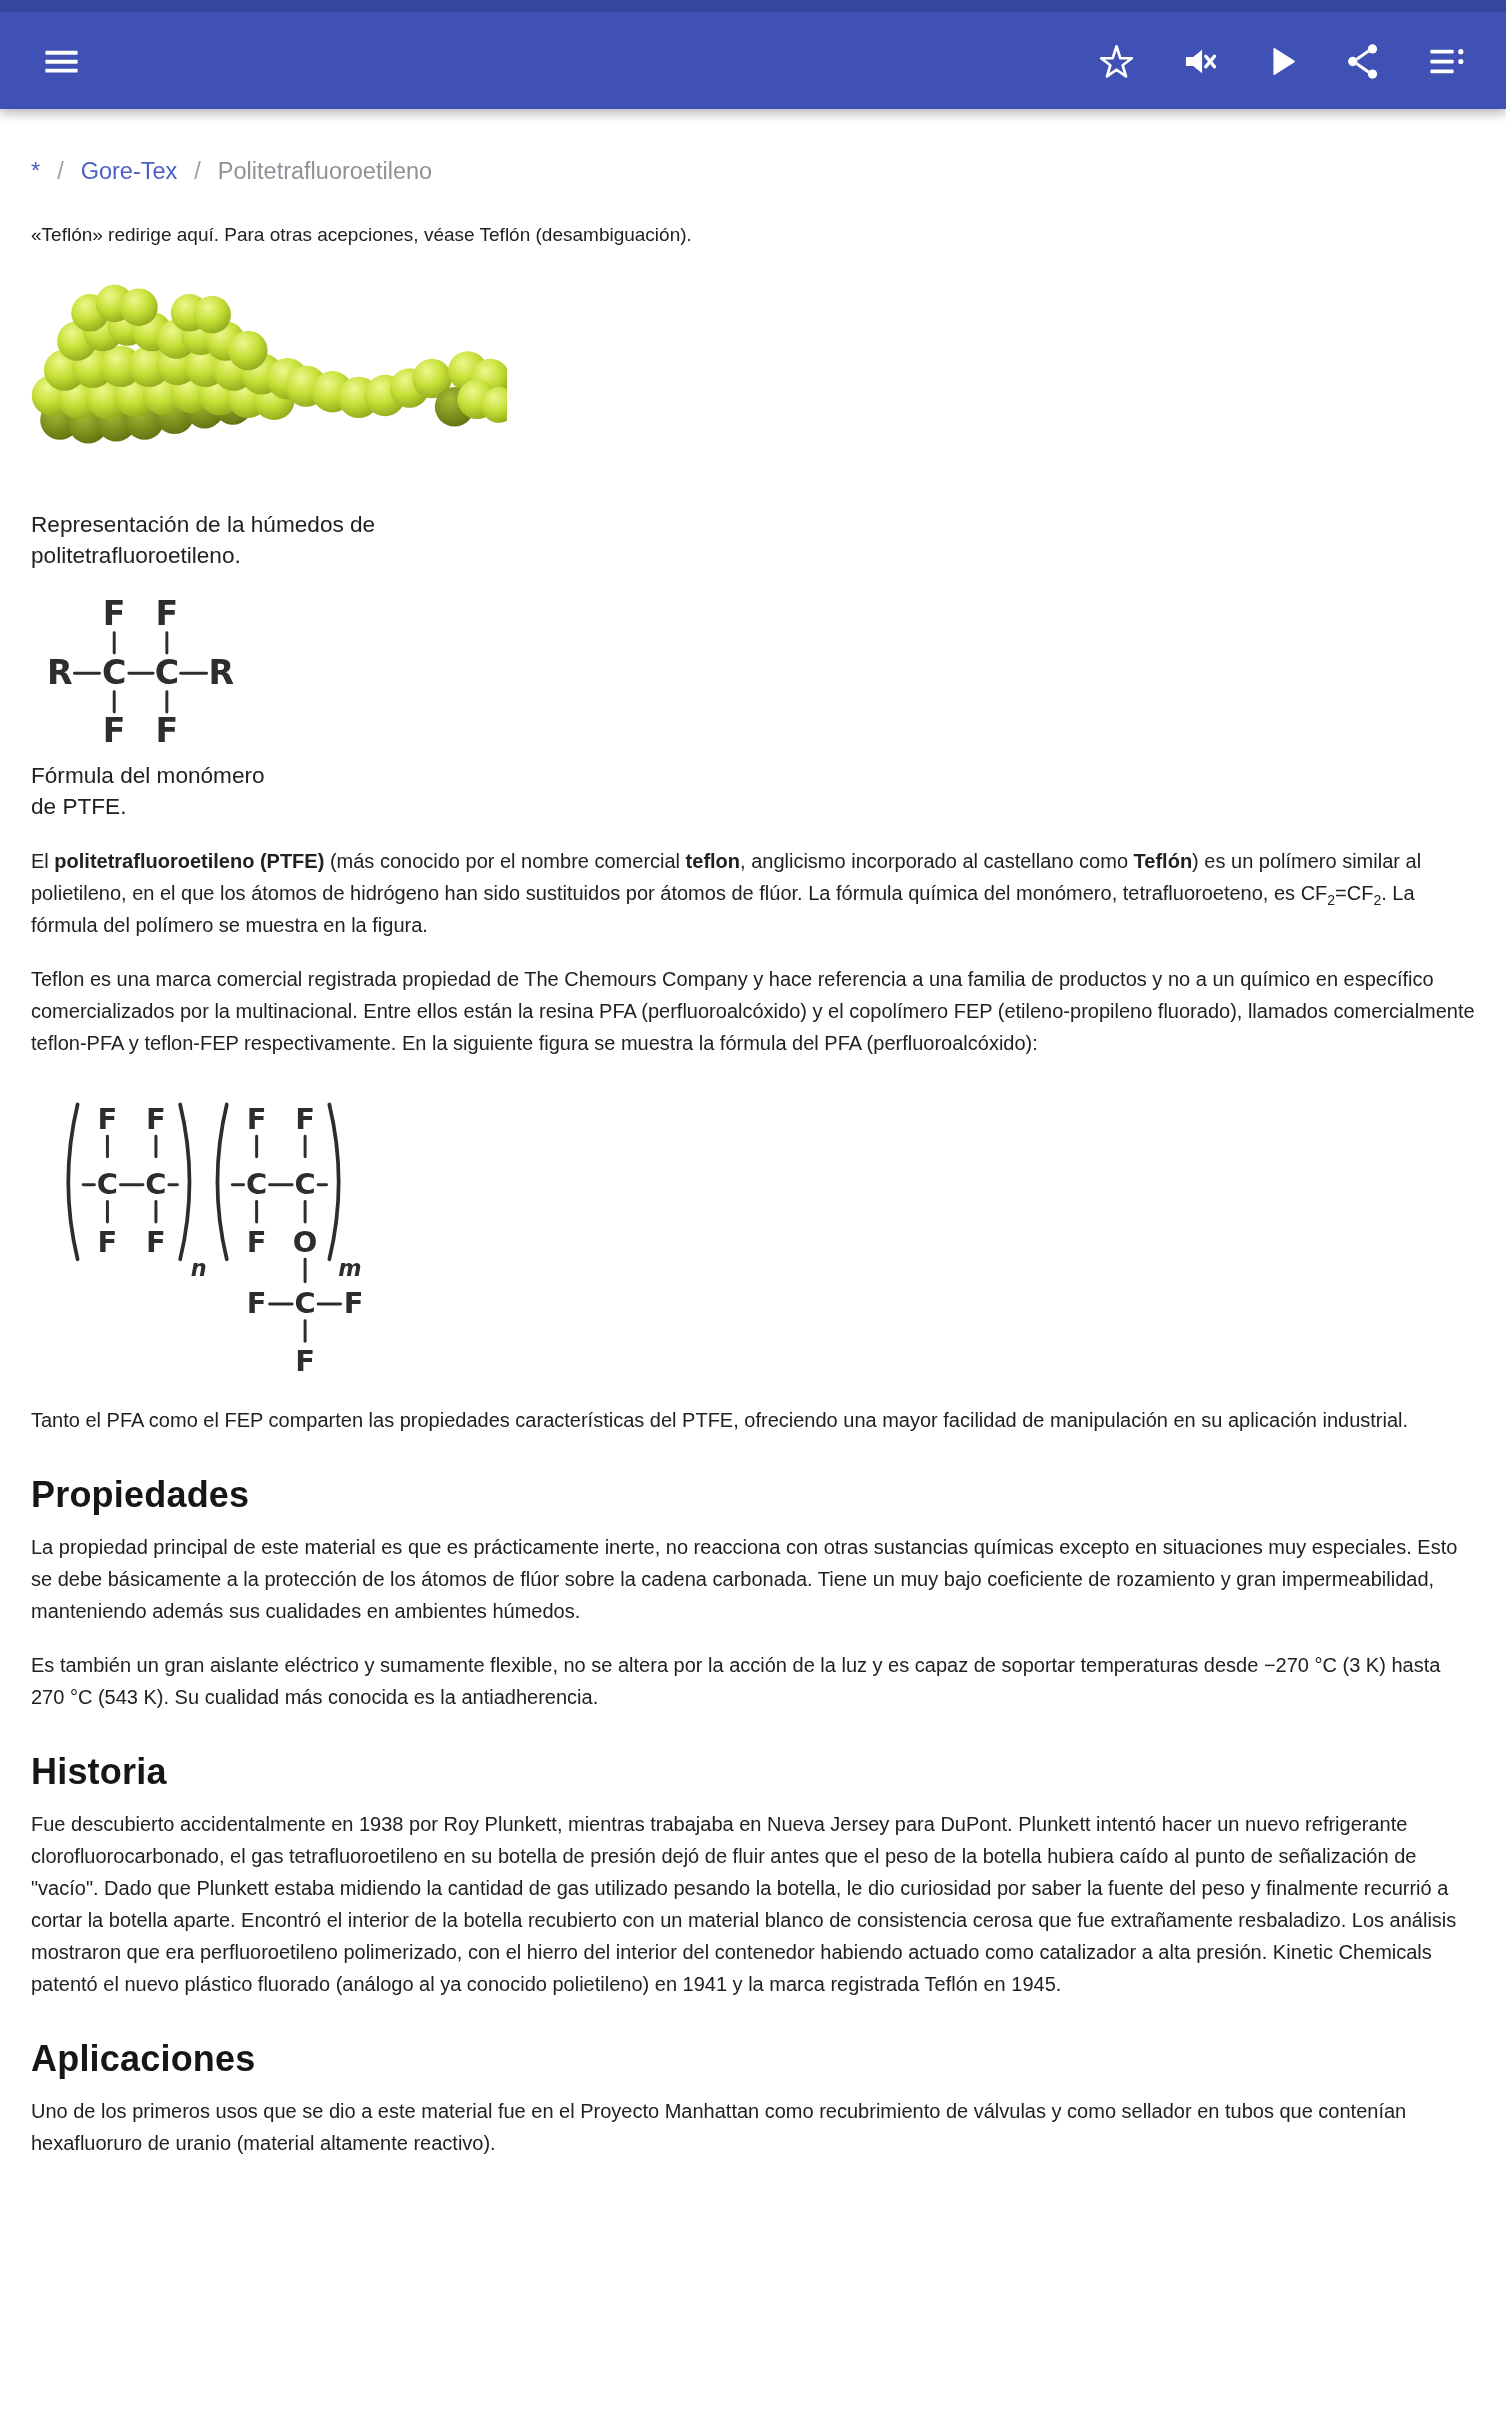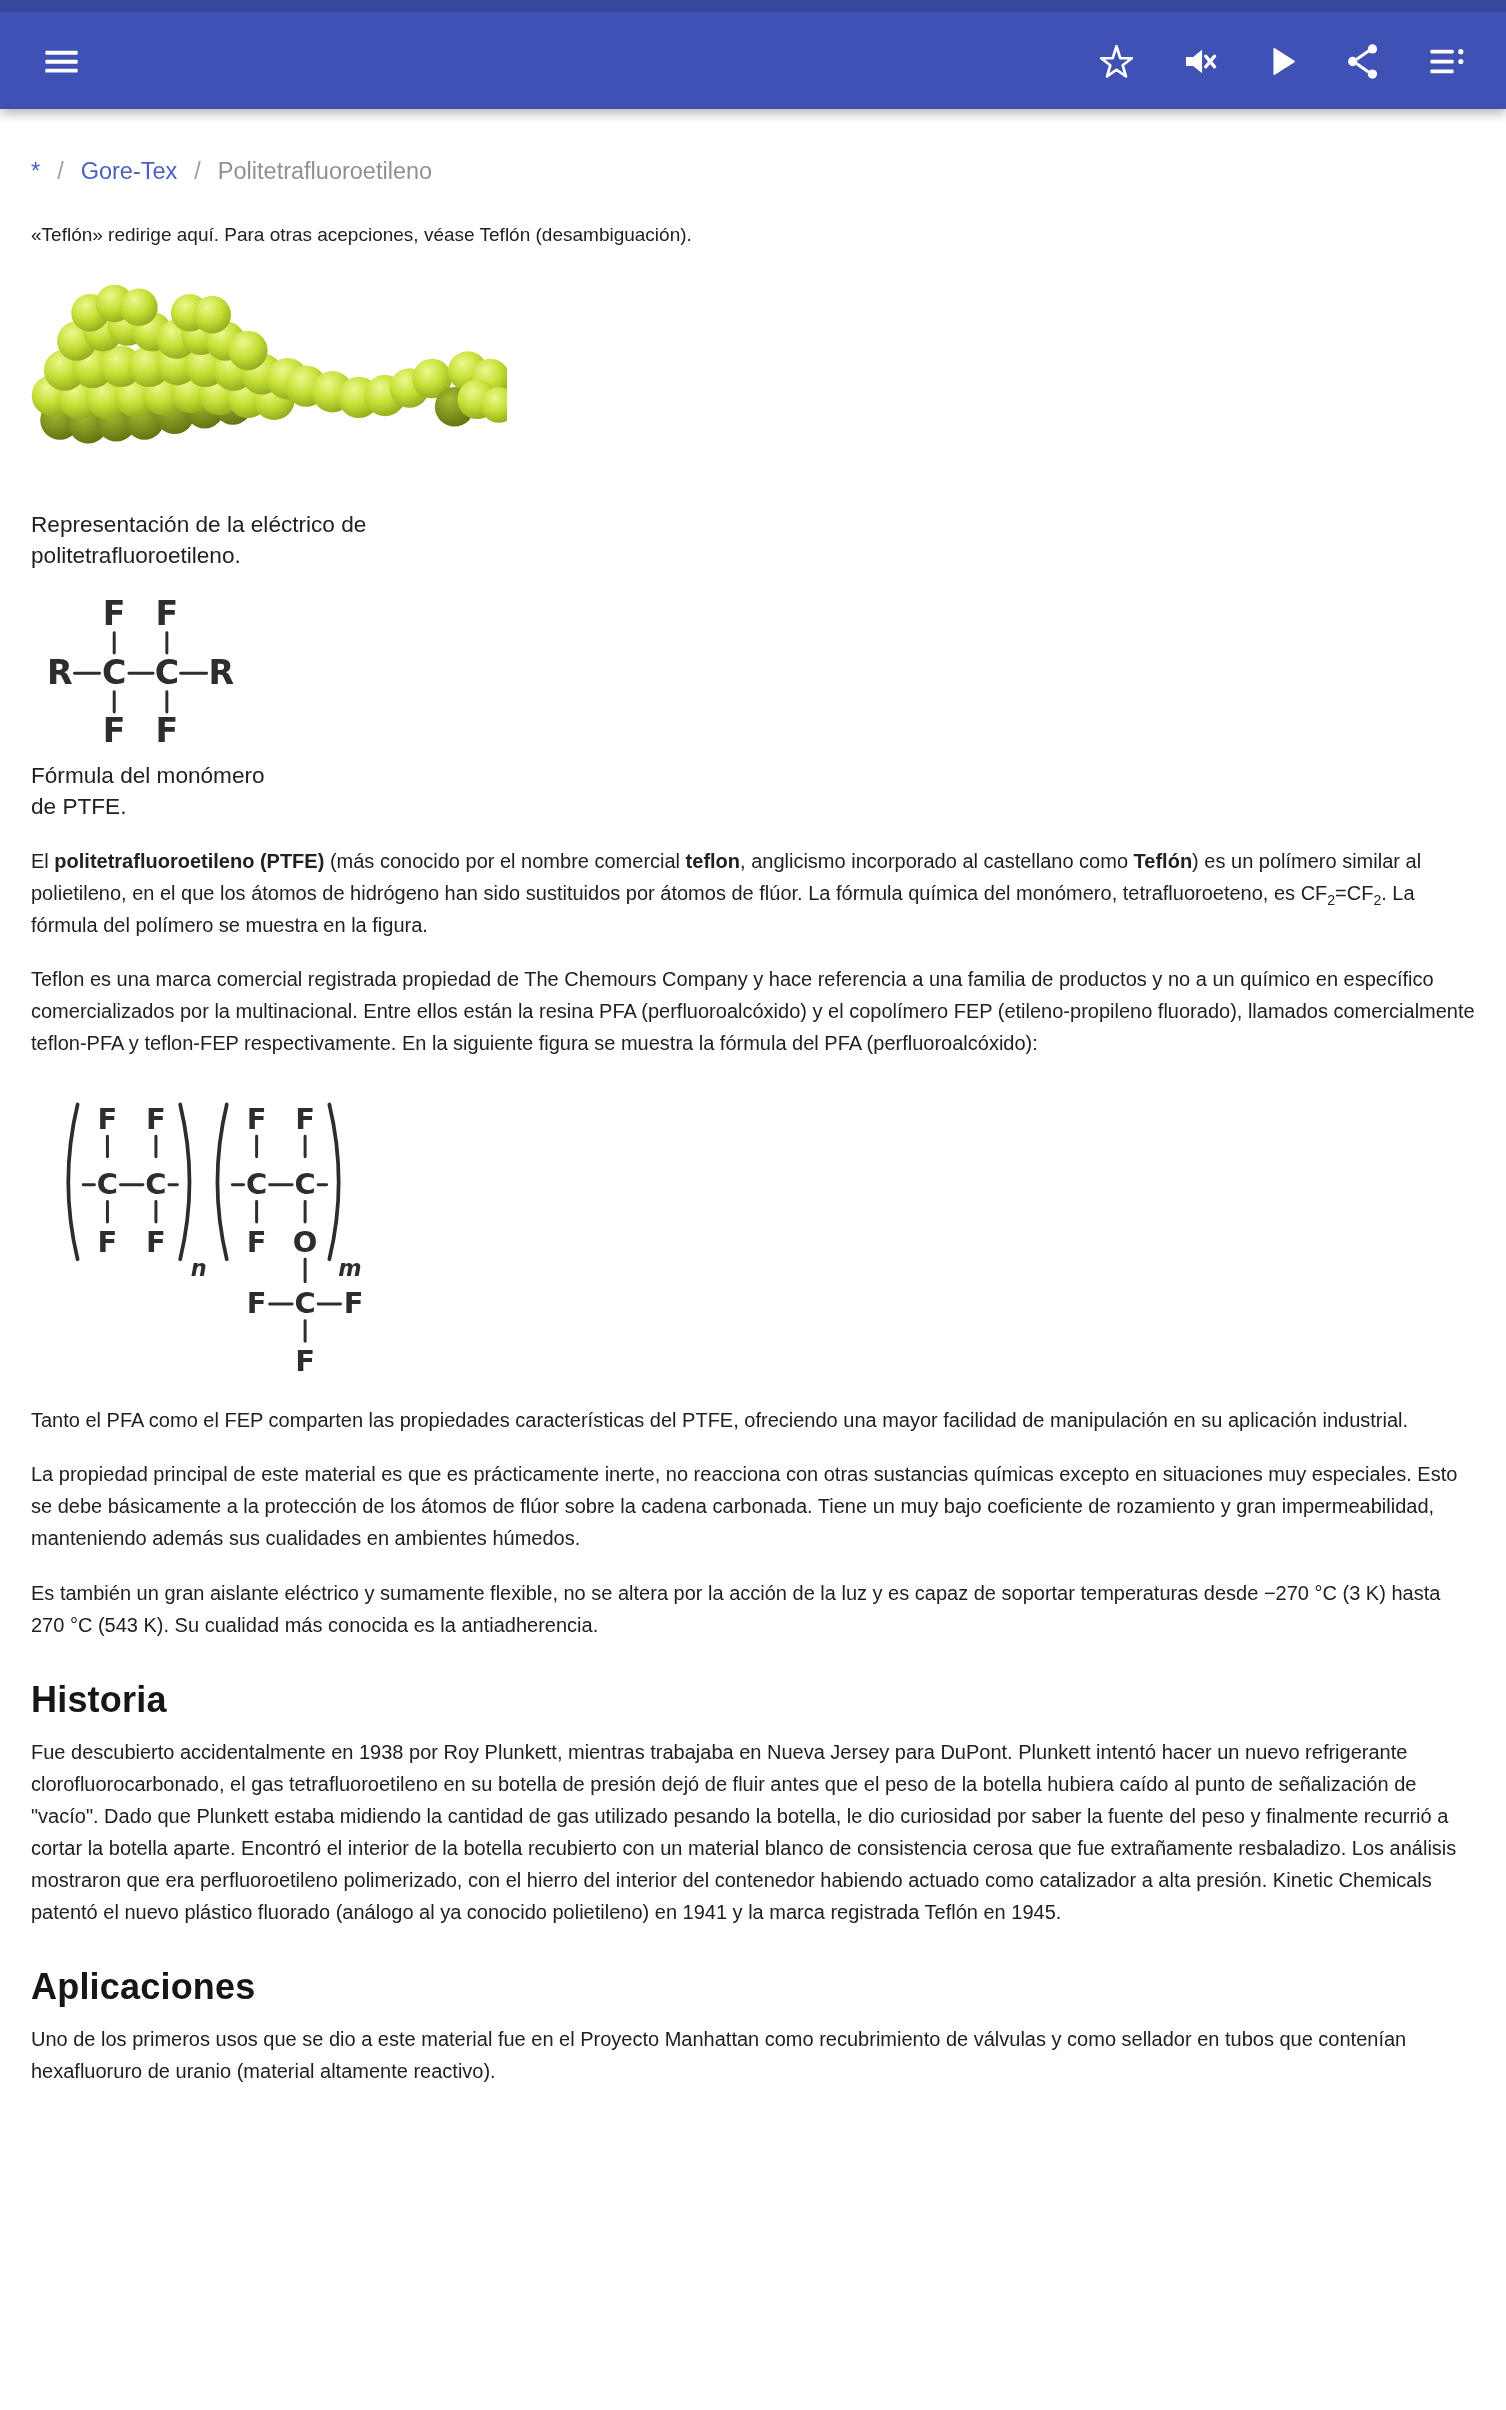--- a/index.html
+++ b/index.html
@@ -220,21 +220,21 @@
           <circle cx="402" cy="116" r="21" fill="url(#gSph)"></circle>
           <circle cx="426" cy="106" r="21" fill="url(#gSph)"></circle>
           <circle cx="450" cy="136" r="21" fill="url(#gSphD)"></circle>
           <circle cx="464" cy="98" r="21" fill="url(#gSph)"></circle>
           <circle cx="488" cy="106" r="21" fill="url(#gSph)"></circle>
           <circle cx="474" cy="128" r="21" fill="url(#gSph)"></circle>
           <circle cx="497" cy="134" r="19" fill="url(#gSph)"></circle>
         </g>
     </svg>
   </figure>
-  <figcaption class="caption cap-molecule">Representación de la eléctrico de politetrafluoroetileno.</figcaption>
+  <figcaption class="caption cap-molecule">Representación de la húmedos de politetrafluoroetileno.</figcaption>
 
   <figure class="fig-monomer">
     <svg viewBox="0 0 210 170" width="194" height="157">
       <g class="bond">
         <line x1="76" y1="44" x2="76" y2="66"></line>
         <line x1="133" y1="44" x2="133" y2="66"></line>
         <line x1="33" y1="88" x2="60" y2="88"></line>
         <line x1="92" y1="88" x2="118" y2="88"></line>
         <line x1="148" y1="88" x2="176" y2="88"></line>
         <line x1="76" y1="108" x2="76" y2="130"></line>
@@ -307,20 +307,21 @@
         <text class="fx fx31" x="228" y="246">F</text>
         <text class="fx fx31" x="280" y="246">C</text>
         <text class="fx fx31" x="332" y="246">F</text>
         <text class="fx fx31" x="280" y="308">F</text>
       </g>
     </svg>
   </figure>
 
   <p class="para tight">Tanto el PFA como el FEP comparten las propiedades características del PTFE, ofreciendo una mayor facilidad de manipulación en su aplicación industrial.</p>
 
+  <h2>Propiedades</h2>
   <p class="para">La propiedad principal de este material es que es prácticamente inerte, no reacciona con otras sustancias químicas excepto en situaciones muy especiales. Esto se debe básicamente a la protección de los átomos de flúor sobre la cadena carbonada. Tiene un muy bajo coeficiente de rozamiento y gran impermeabilidad, manteniendo además sus cualidades en ambientes húmedos.</p>
   <p class="para">Es también un gran aislante eléctrico y sumamente flexible, no se altera por la acción de la luz y es capaz de soportar temperaturas desde −270 °C (3 K) hasta 270 °C (543 K). Su cualidad más conocida es la antiadherencia.</p>
 
   <h2>Historia</h2>
   <p class="para">Fue descubierto accidentalmente en 1938 por Roy Plunkett, mientras trabajaba en Nueva Jersey para DuPont. Plunkett intentó hacer un nuevo refrigerante clorofluorocarbonado, el gas tetrafluoroetileno en su botella de presión dejó de fluir antes que el peso de la botella hubiera caído al punto de señalización de "vacío". Dado que Plunkett estaba midiendo la cantidad de gas utilizado pesando la botella, le dio curiosidad por saber la fuente del peso y finalmente recurrió a cortar la botella aparte. Encontró el interior de la botella recubierto con un material blanco de consistencia cerosa que fue extrañamente resbaladizo. Los análisis mostraron que era perfluoroetileno polimerizado, con el hierro del interior del contenedor habiendo actuado como catalizador a alta presión. Kinetic Chemicals patentó el nuevo plástico fluorado (análogo al ya conocido polietileno) en 1941 y la marca registrada Teflón en 1945.</p>
 
   <h2>Aplicaciones</h2>
   <p class="para">Uno de los primeros usos que se dio a este material fue en el Proyecto Manhattan como recubrimiento de válvulas y como sellador en tubos que contenían hexafluoruro de uranio (material altamente reactivo).</p>
 
 </main>

